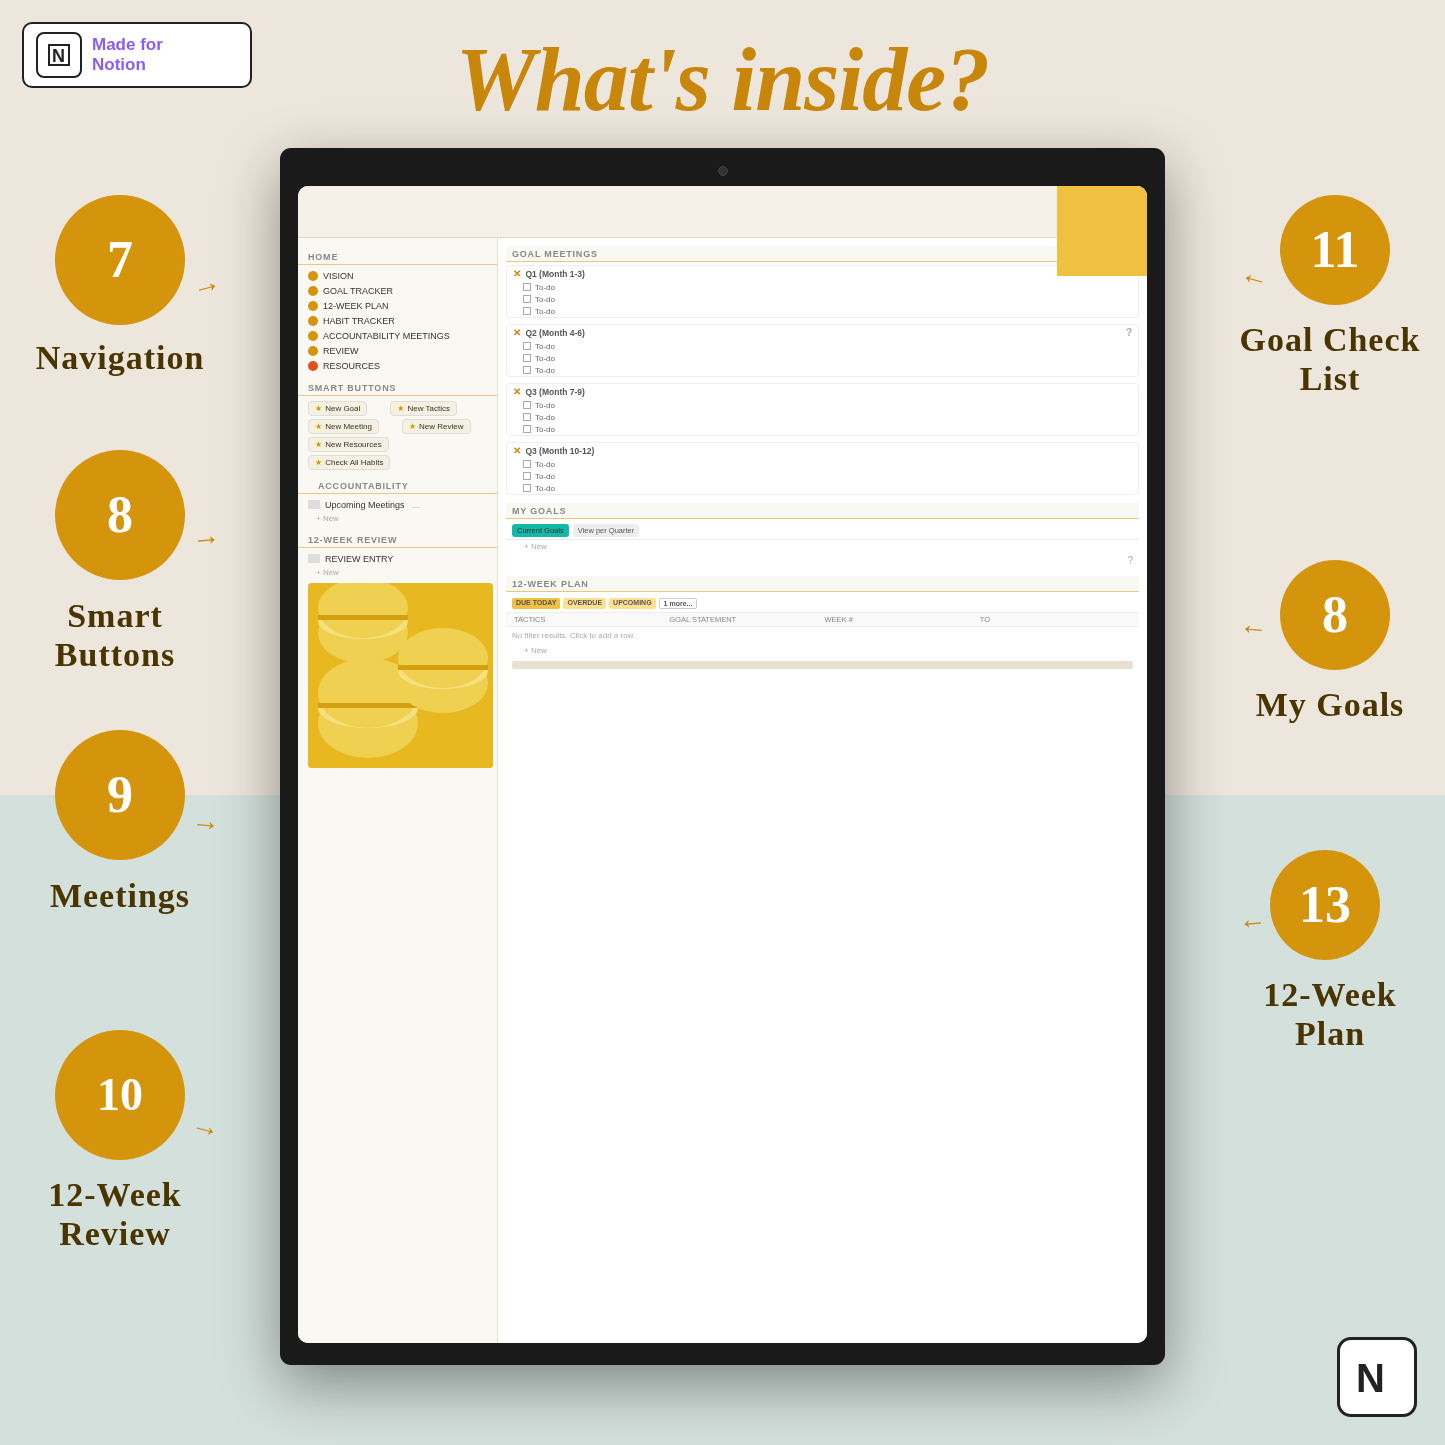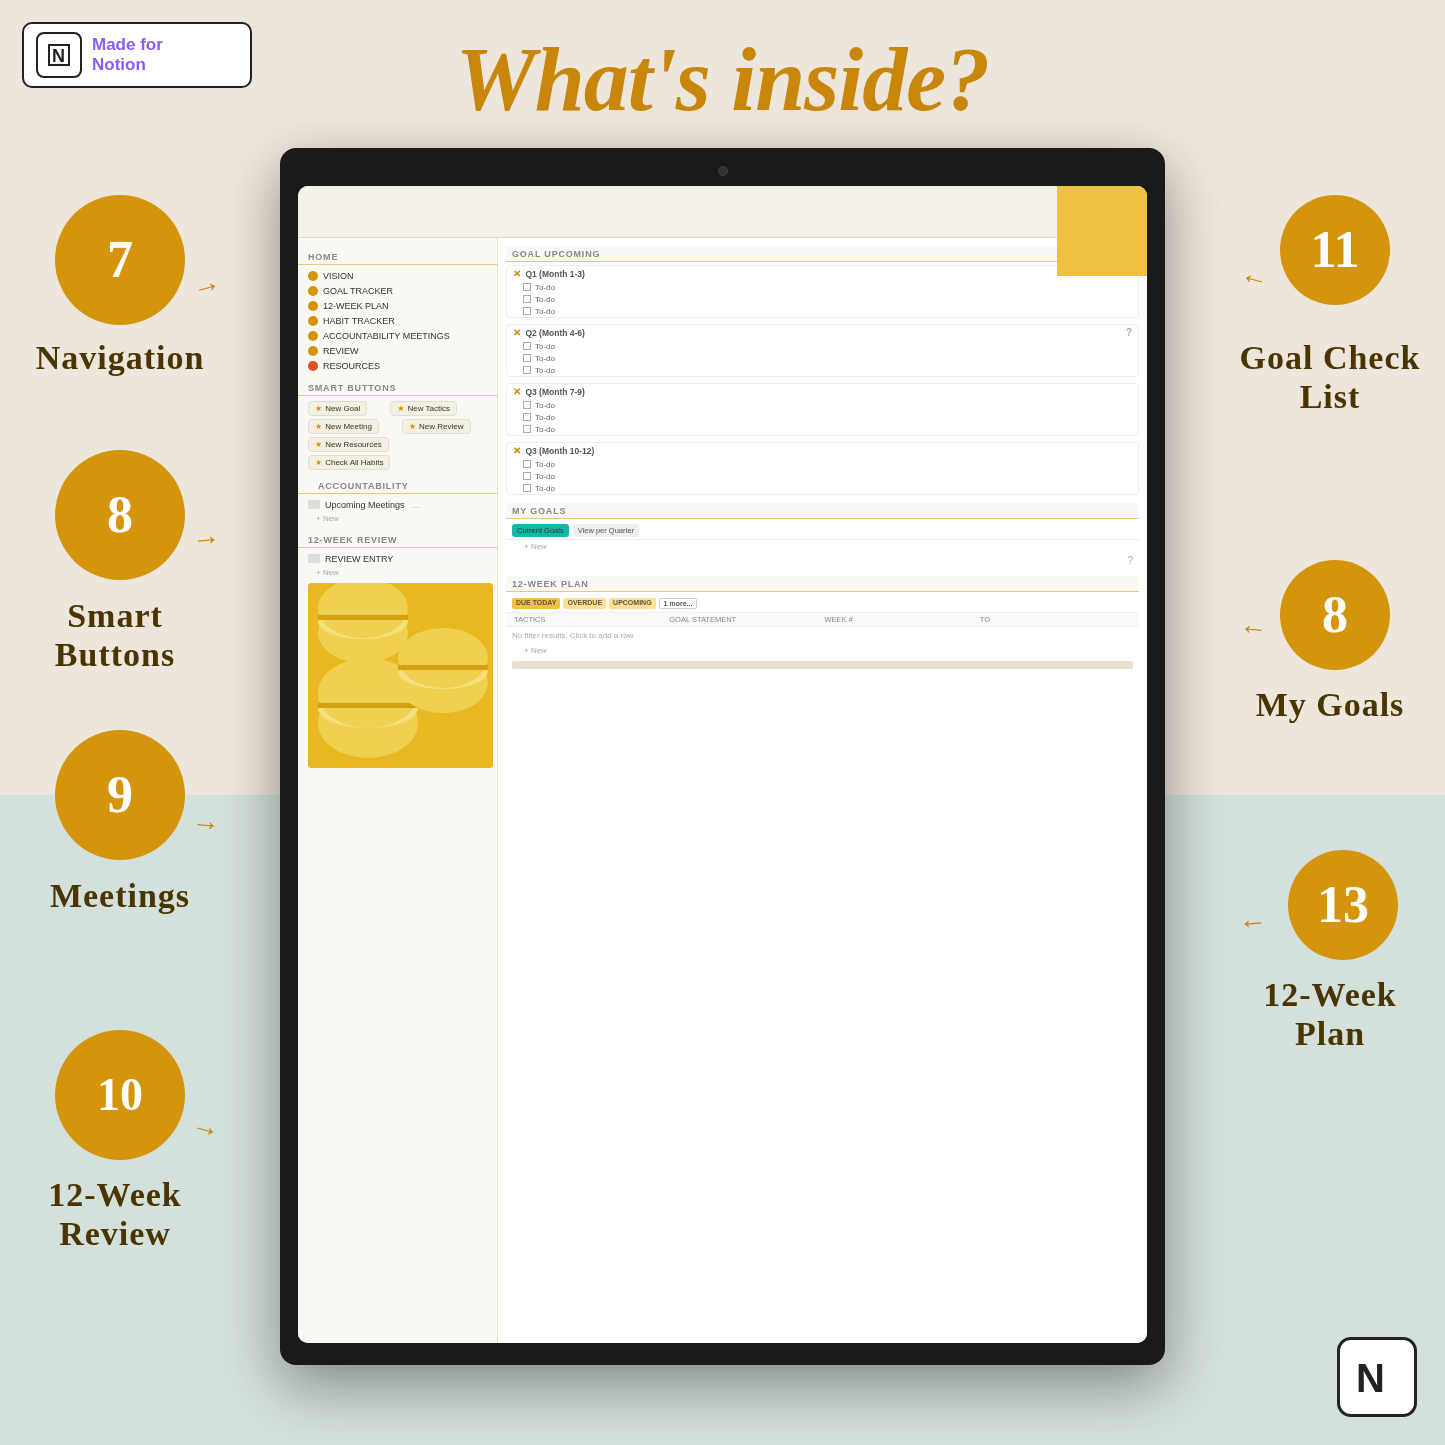--- a/index.html
+++ b/index.html
@@ -112,21 +112,21 @@
     }
 
     
     .tablet {
       position: absolute;
       top: 148px;
       left: 280px;
       right: 280px;
       bottom: 80px;
       background: #1a1a1a;
-      border-radius: 16px;
+      border-radius: 11px;
       box-shadow: 0 20px 60px rgba(0,0,0,0.4);
       display: flex;
       flex-direction: column;
       align-items: center;
       padding: 18px 18px 22px 18px;
     }
 
     .tablet-camera {
       width: 10px;
       height: 10px;
@@ -427,34 +427,34 @@
     <span class="num" style="font-size:46px;">10</span>
   </div>
   <div class="left-label" style="top:1175px;left:10px;width:210px;">12-Week
 Review</div>
 
   <div style="position:absolute;top:1110px;left:192px;font-size:28px;color:#c8860a;transform:rotate(15deg);">→</div>
 
   <div class="circle-badge" style="width:110px;height:110px;top:195px;right:55px;">
     <span class="num">11</span>
   </div>
-  <div class="right-label" style="top:338px;right:10px;width:210px;font-family:Liberation Serif, serif;">Goal
+  <div class="right-label" style="top:320px;right:10px;width:210px;font-family:Liberation Serif, serif;">Goal
 Check
 List</div>
 
   <div style="position:absolute;top:268px;right:178px;font-size:28px;color:#c8860a;transform:rotate(195deg);">→</div>
 
   <div class="circle-badge" style="width:110px;height:110px;top:560px;right:55px;">
     <span class="num">8</span>
   </div>
   <div class="right-label" style="top:685px;right:10px;width:210px;">My Goals</div>
 
   <div style="position:absolute;top:618px;right:178px;font-size:28px;color:#c8860a;transform:rotate(185deg);">→</div>
 
-  <div class="circle-badge" style="width:110px;height:110px;top:850px;right:47px;align-items:center;">
+  <div class="circle-badge" style="width:110px;height:110px;top:850px;right:65px;align-items:center;">
     <span class="num">13</span>
   </div>
   <div class="right-label" style="top:975px;right:10px;width:210px;">12-Week
 Plan</div>
 
   <div style="position:absolute;top:912px;right:178px;font-size:28px;color:#c8860a;transform:rotate(175deg);">→</div>
 
   <div class="tablet">
     <div class="tablet-camera"></div>
     <div class="tablet-screen">
@@ -564,21 +564,21 @@
               <ellipse cx="55" cy="25" rx="45" ry="30" fill="#f0d050"></ellipse>
               <rect x="10" y="32" width="90" height="5" fill="#d4a010"></rect>
             </svg>
           </div>
 
         </div>
 
         <div class="screen-right">
 
           <div class="right-section">
-            <div class="right-section-title">GOAL UPCOMING</div>
+            <div class="right-section-title">GOAL MEETINGS</div>
 
             <div class="goal-block">
               <div class="goal-item">
                 <span class="x-icon">✕</span>
                 <span>Q1 (Month 1-3)</span>
               </div>
               <div class="todo-item">
                 <div class="checkbox-small"></div>
                 <span>To-do</span>
               </div>

